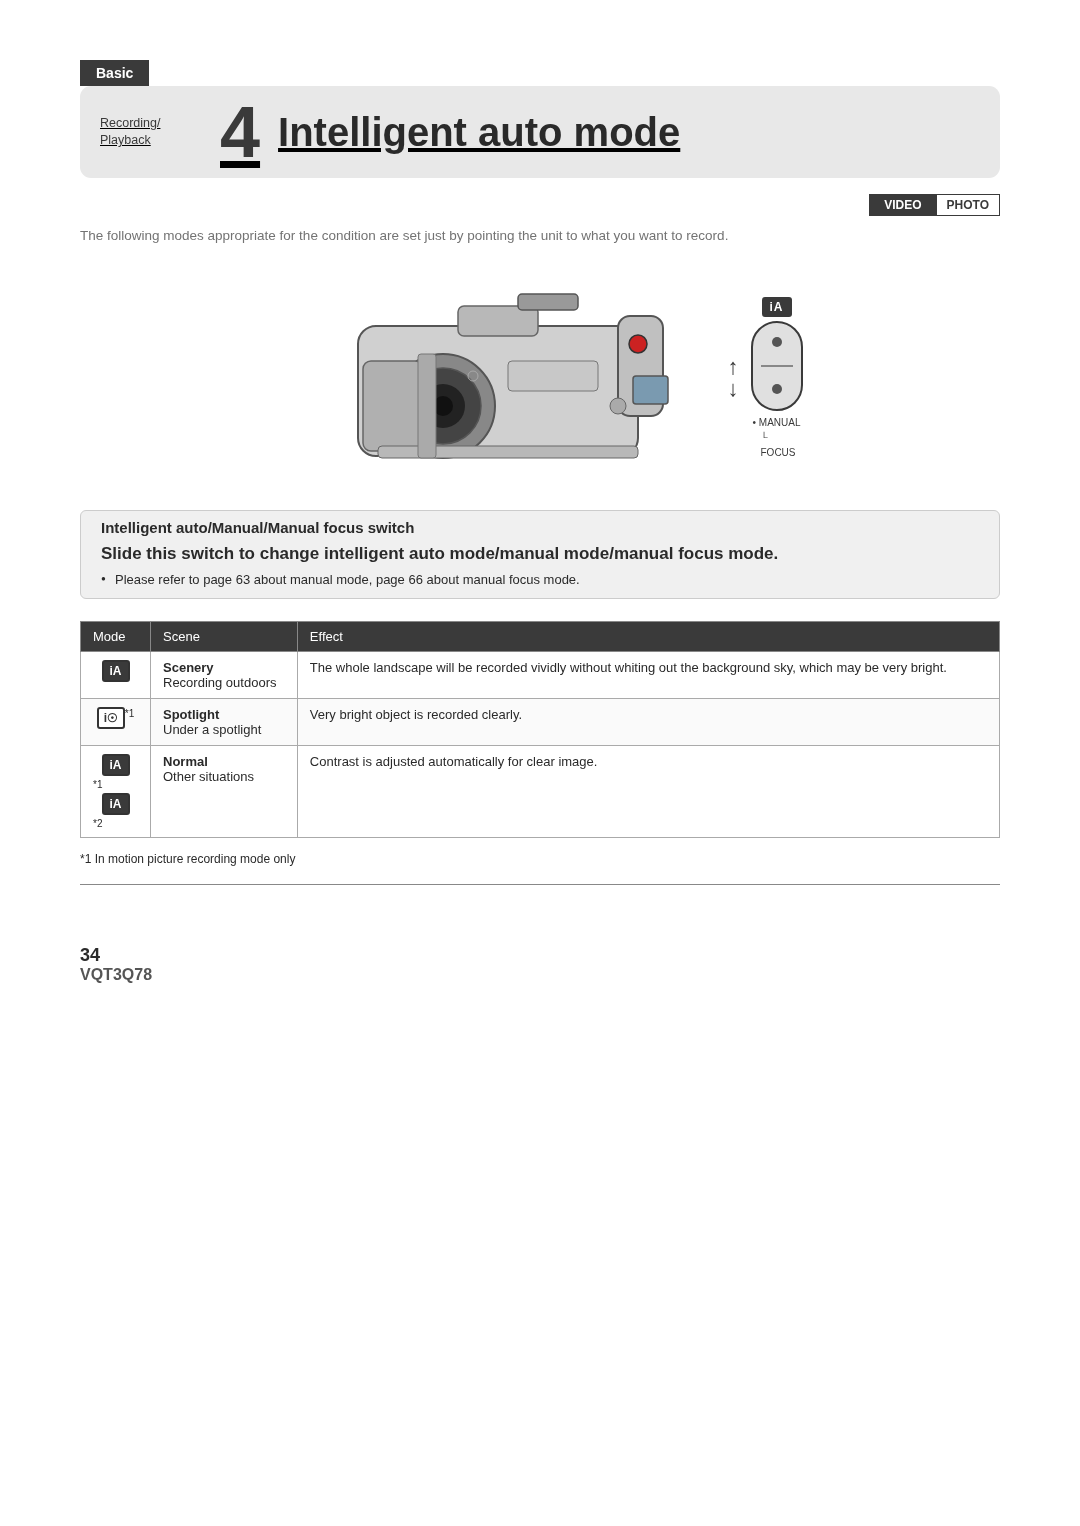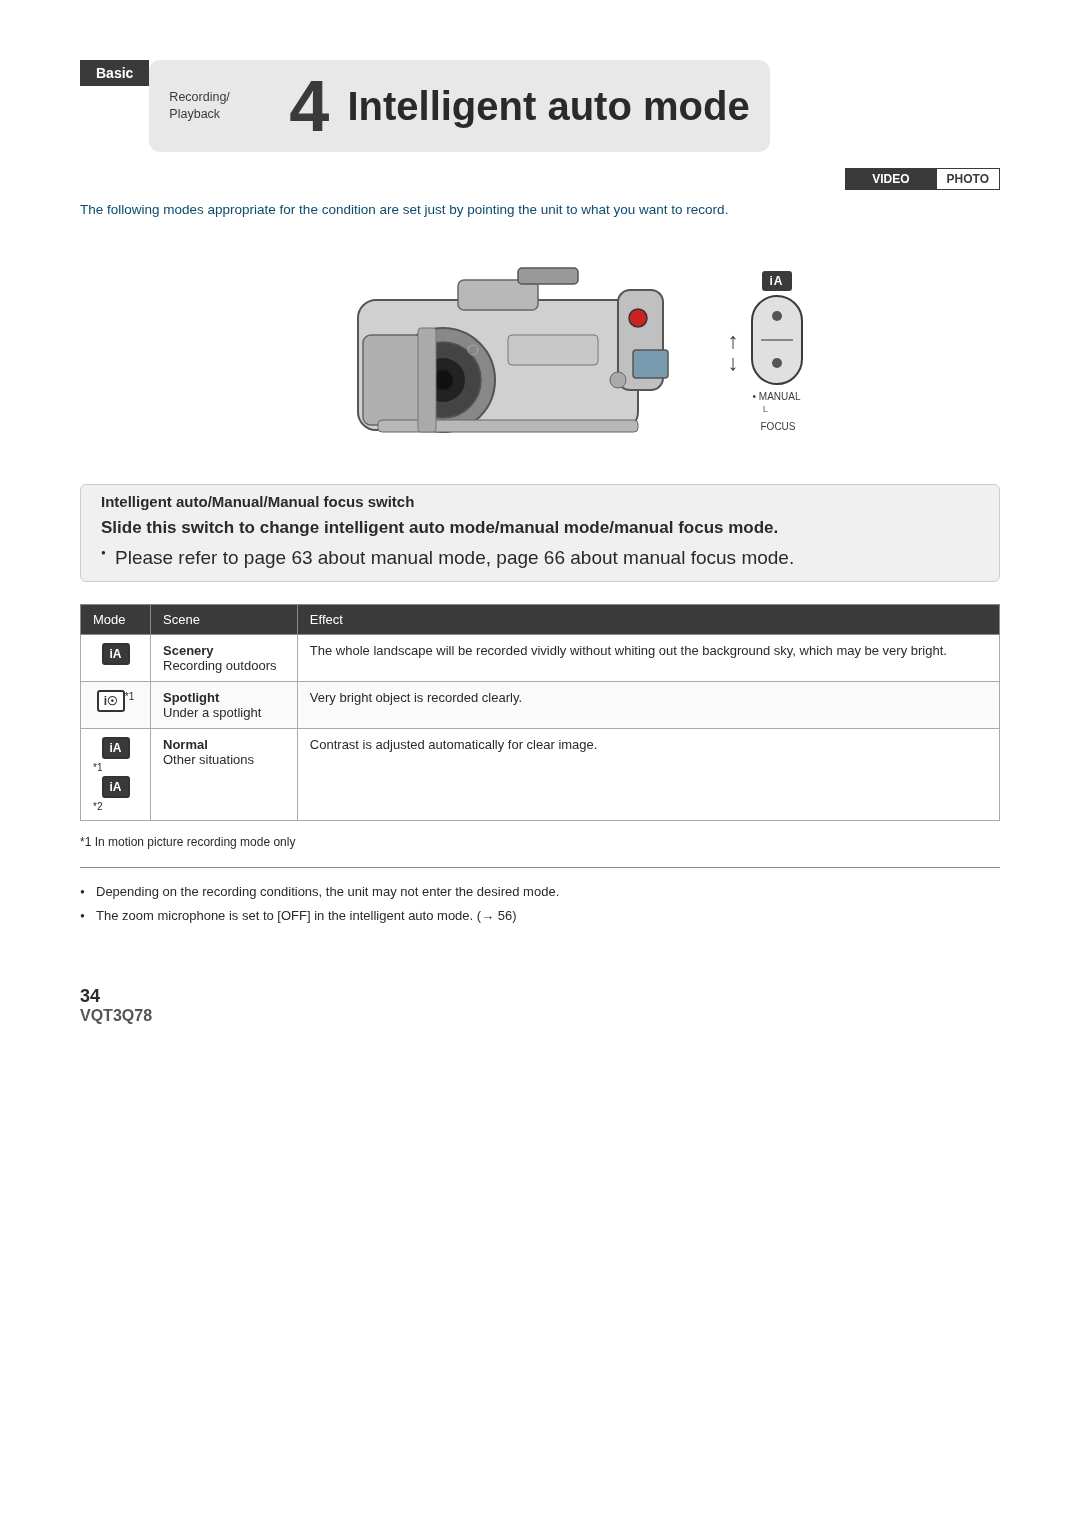--- a/index.html
+++ b/index.html
@@ -27,36 +27,36 @@
     }
 
     .video-photo-badge {
       display: flex;
       border: 1.5px solid #3a3a3a;
       font-size: 12px;
       font-weight: bold;
     }
 
     .badge-video {
-      padding: 3px 26px;
+      padding: 3px 14px;
       background: #3a3a3a;
       color: #ffffff;
     }
 
     .badge-photo {
       padding: 3px 10px;
       background: #ffffff;
       color: #3a3a3a;
       border-left: 1.5px solid #3a3a3a;
     }
 
     
     .intro-text {
       font-size: 13.5px;
-      color: #0c4a6e;
+      color: #737373;
       margin-bottom: 20px;
       line-height: 1.5;
     }
 
     
     .info-box {
       background: #f0f0f0;
       border: 1px solid #cccccc;
       border-radius: 6px;
       padding: 8px 20px;
@@ -71,21 +71,21 @@
     }
 
     .info-box-subtitle {
       font-size: 17px;
       font-weight: bold;
       color: #2a2a2a;
       margin-bottom: 6px;
     }
 
     .info-box-bullet {
-      font-size: 19px;
+      font-size: 13px;
       color: #2a2a2a;
       line-height: 1.5;
       padding-left: 14px;
       position: relative;
     }
 
     .info-box-bullet::before {
       content: '●';
       position: absolute;
       left: 0;
@@ -182,22 +182,23 @@
 
     .page-code {
       font-size: 16px;
       color: #555555;
       font-weight: bold;
     }
 
     
     .header-top {
       display: flex;
-      flex-direction: row;
+      flex-direction: column;
       margin-bottom: 16px;
+      text-decoration: underline;
     }
 
     .basic-label {
       background: #3a3a3a;
       color: #ffffff;
       font-size: 14px;
       font-weight: bold;
       padding: 5px 16px;
       display: inline-block;
       margin-bottom: 0;
@@ -447,23 +448,19 @@
       </tr>
     </tbody>
   </table>
 
   <div class="footnotes">
     <div>*1  In motion picture recording mode only</div>
   </div>
 
   <hr class="separator">
 
-  <div class="notes-section">
-    <div class="note-item">Depending on the recording conditions, the unit may not enter the desired mode.</div>
-    <div class="note-item">The zoom microphone is set to [OFF] in the intelligent auto mode. (→ 56)</div>
-  </div>
 
   <div class="page-footer">
     <div class="page-number">34</div>
     <div class="page-code">VQT3Q78</div>
   </div>
 
 </div>
 
 </body></html>

